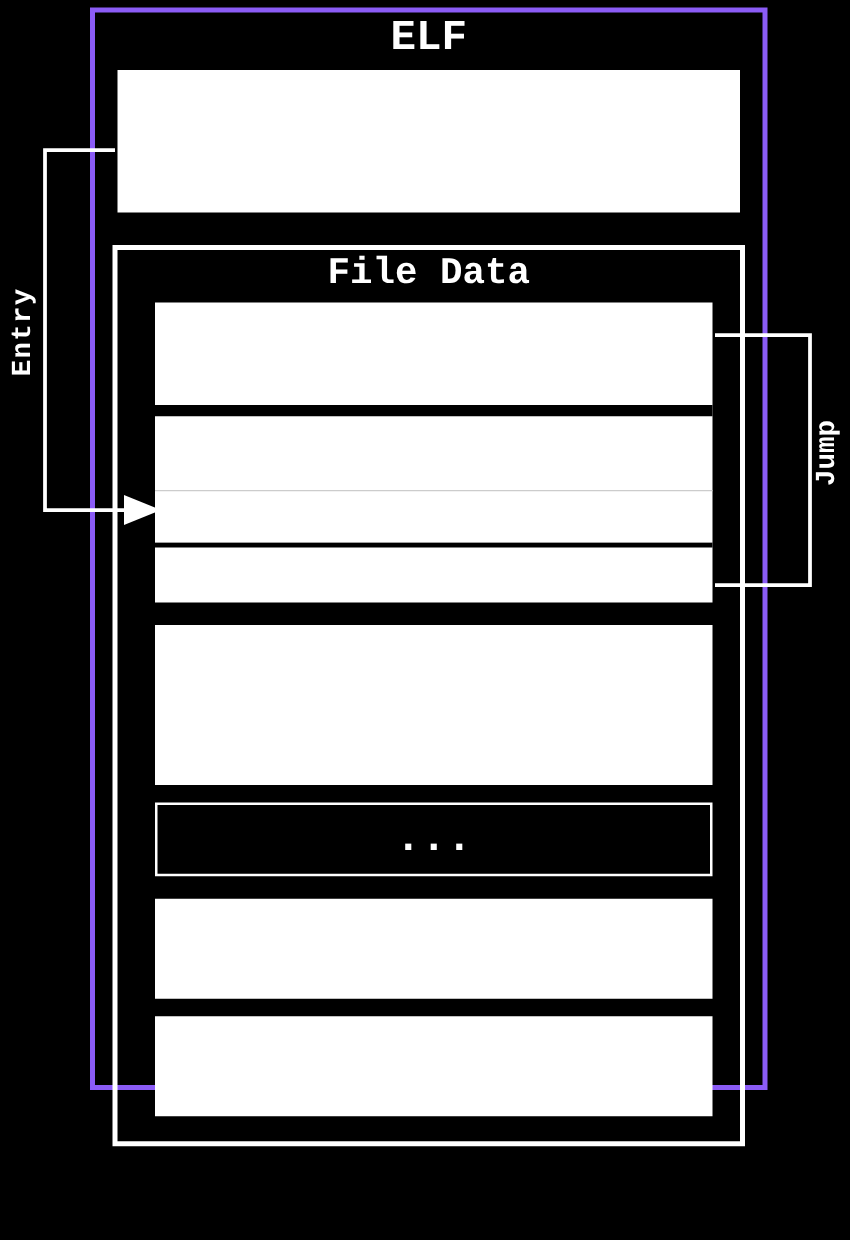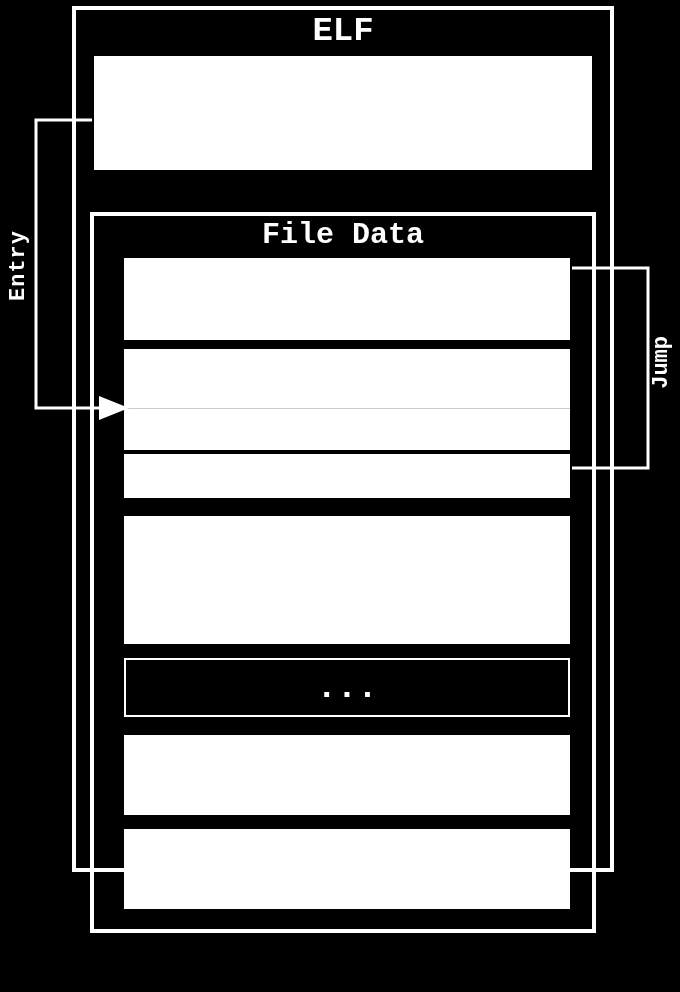--- a/index.html
+++ b/index.html
@@ -10,35 +10,35 @@
   position: relative;
   font-family: "Courier New", monospace;
   font-weight: bold;
 }
 .elf-container {
   position: absolute;
   left: 72px;
   top: 6px;
   width: 542px;
   height: 866px;
-  border: 4px solid #ffffff;
+  border: 4px solid #8b5cf6;
 }
 .elf-title {
   text-align: center;
   color: #fff;
   font-size: 34px;
   padding: 2px 0 6px;
 }
 .elf-header-box {
   margin: 0 18px 0 18px;
   height: 114px;
   background: #fff;
 }
 .file-data-container {
-  margin: 42px 14px 18px 14px;
+  margin: 26px 14px 18px 14px;
   border: 4px solid #fff;
   padding-bottom: 20px;
 }
 .file-data-title {
   text-align: center;
   color: #fff;
   font-size: 30px;
   padding: 2px 0 6px;
 }
 .sec1 {

